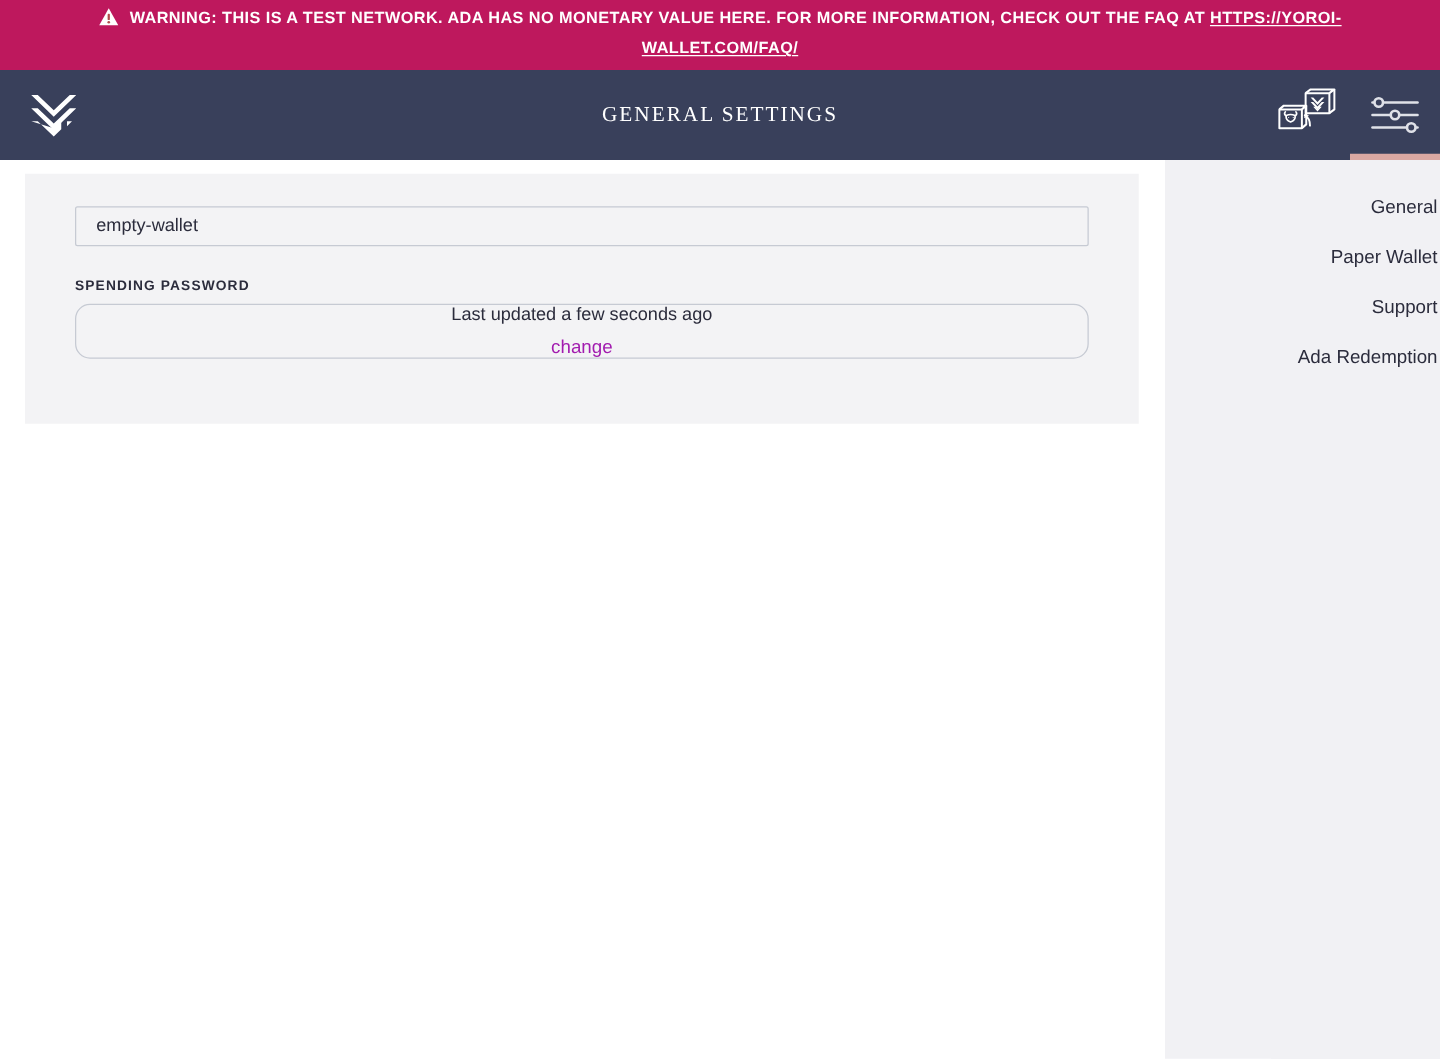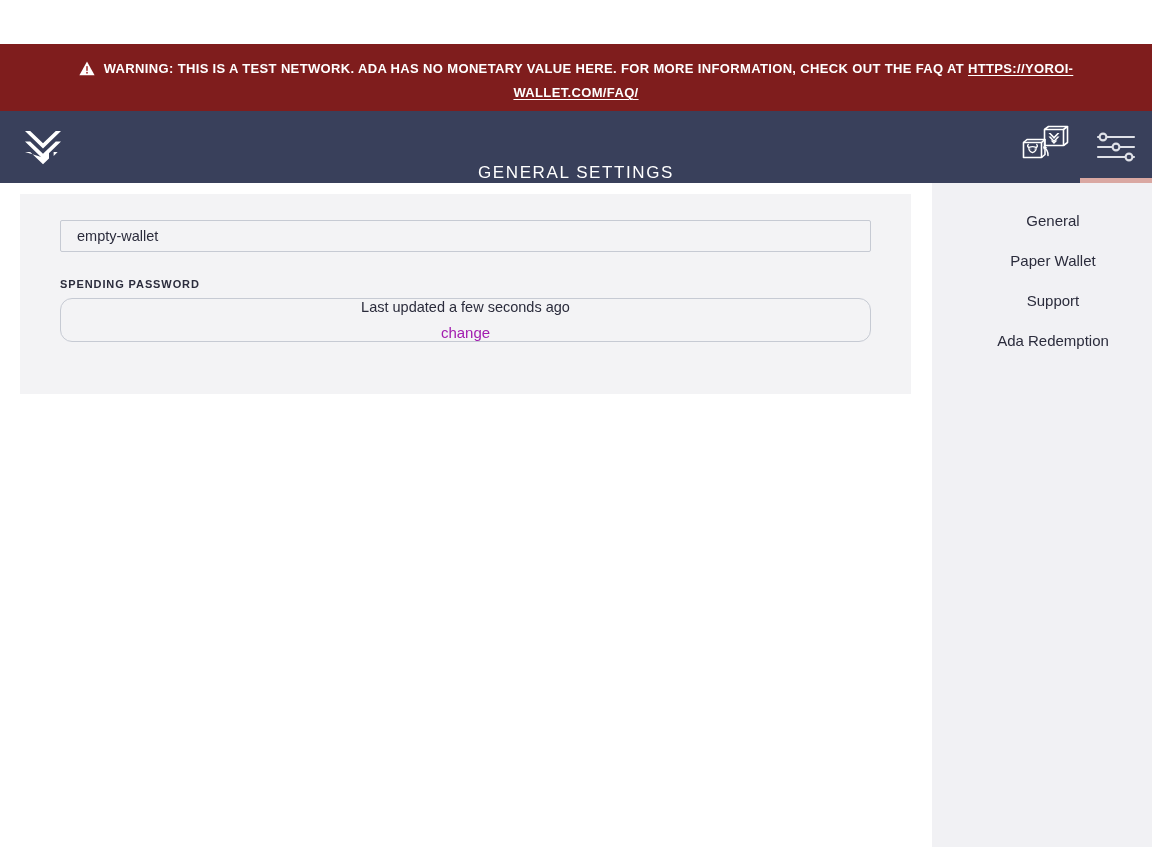--- a/index.html
+++ b/index.html
@@ -11,28 +11,27 @@
     overflow: hidden;
     background: #ffffff;
     font-family: "Liberation Sans", sans-serif;
     -webkit-font-smoothing: antialiased;
   }
 
   
   .warning-bar {
     width: 100%;
     min-height: 51px;
-    background: #7f1d1d;
+    background: #be185d;
     color: #ffffff;
     display: flex;
     align-items: center;
     justify-content: center;
-    padding: 14px 14px 8px 14px;
+    padding: 3px 14px 8px 14px;
     text-align: center;
-    margin-top: 44px;
   }
   .warning-inner {
     display: block;
     font-size: 13px;
     font-weight: 700;
     letter-spacing: 0.35px;
     line-height: 21px;
     text-transform: uppercase;
     max-width: 1110px;
   }
@@ -47,21 +46,22 @@
     text-underline-offset: 2px;
   }
 
   
   .navbar {
     position: relative;
     width: 100%;
     height: 72px;
     background: #39405b;
     display: flex;
-    align-items: flex-end;
+    align-items: center;
+    font-family: Liberation Serif, serif;
   }
   .nav-logo {
     position: absolute;
     left: 22px;
     top: 50%;
     transform: translateY(-50%);
     width: 42px;
     height: 42px;
     display: flex;
     align-items: center;
@@ -185,21 +185,21 @@
     display: block;
     width: 100%;
     height: 40px;
     line-height: 40px;
     padding-left: 22px;
     font-size: 15px;
     color: #2b2c3c;
     cursor: pointer;
     background: transparent;
     border: none;
-    text-align: center;
+    text-align: right;
     font-family: "Liberation Sans", sans-serif;
   }
   .menu-item + .menu-item { margin-top: 0; }
   .menu-item.is-active {
     background: #ffffff;
     font-weight: 700;
   }
   .menu-item.is-active::before {
     content: "";
     position: absolute;

